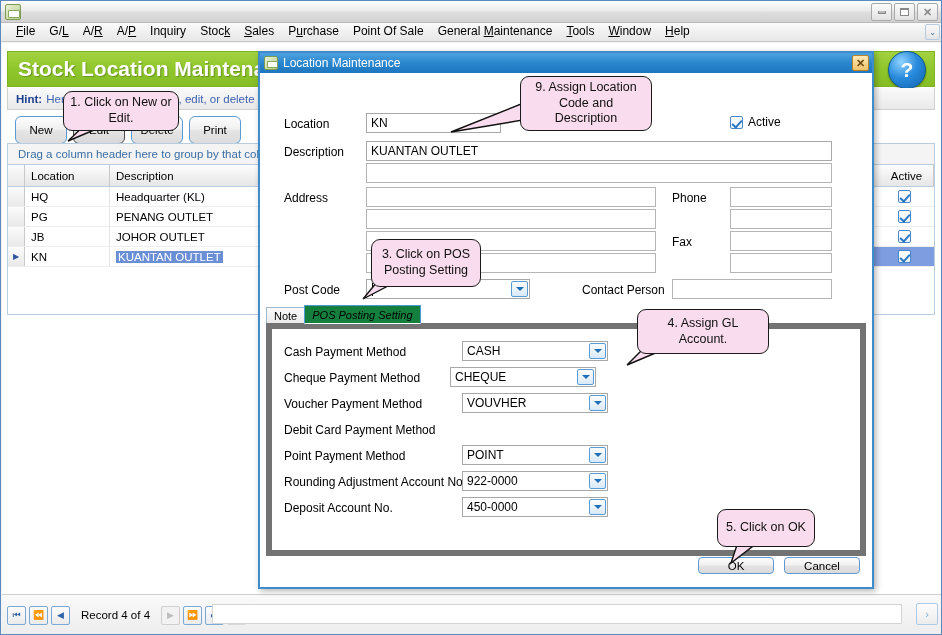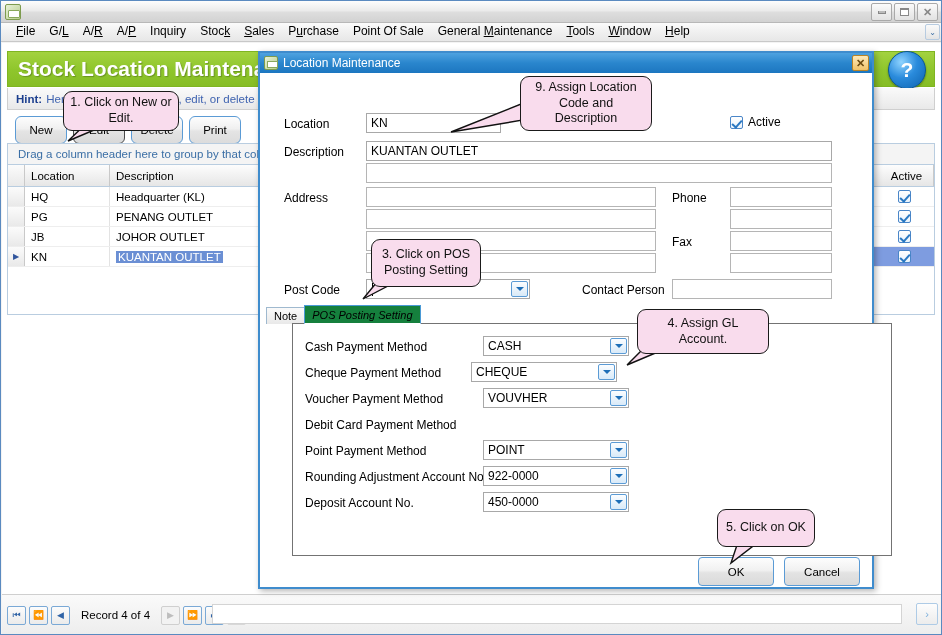--- a/index.html
+++ b/index.html
@@ -270,28 +270,28 @@
     border:1px solid #9fb9cf; border-bottom:none;
     display:flex;align-items:center;
     margin-right:-1px;
   }
   .tab.active{
     height:19px; background:#15803d; border:1px solid #4a9ad6; border-bottom:1px solid #fff;
     position:relative; z-index:3;font-style:italic;
   }
   #tabpanel{
     position:absolute; left:6px; top:250px; width:600px; height:233px;
-    background:#ffffff; border:1px solid #737373;margin-left:26px;
+    background:#ffffff; border:6px solid #737373;
   }
 
   .row-label{ position:absolute; left:12px; font-size:12px; color:#000; }
 
   #dlg-buttons{ position:absolute; left:0; bottom:8px; width:612px; height:22px; }
   .dbtn{
-    position:absolute; width:76px; height:29px;
+    position:absolute; width:76px; height:17px;
     background:linear-gradient(to bottom,#fdfdfd 0%,#f1f1f1 45%,#e3e3e3 55%,#dadada 100%);
     border:1px solid #5b9bd5; border-radius:4px;
     display:flex;align-items:center;justify-content:center;
     font-size:11.5px;
   }
 
   
   .callout{
     position:absolute;
     background:#f9dced;

